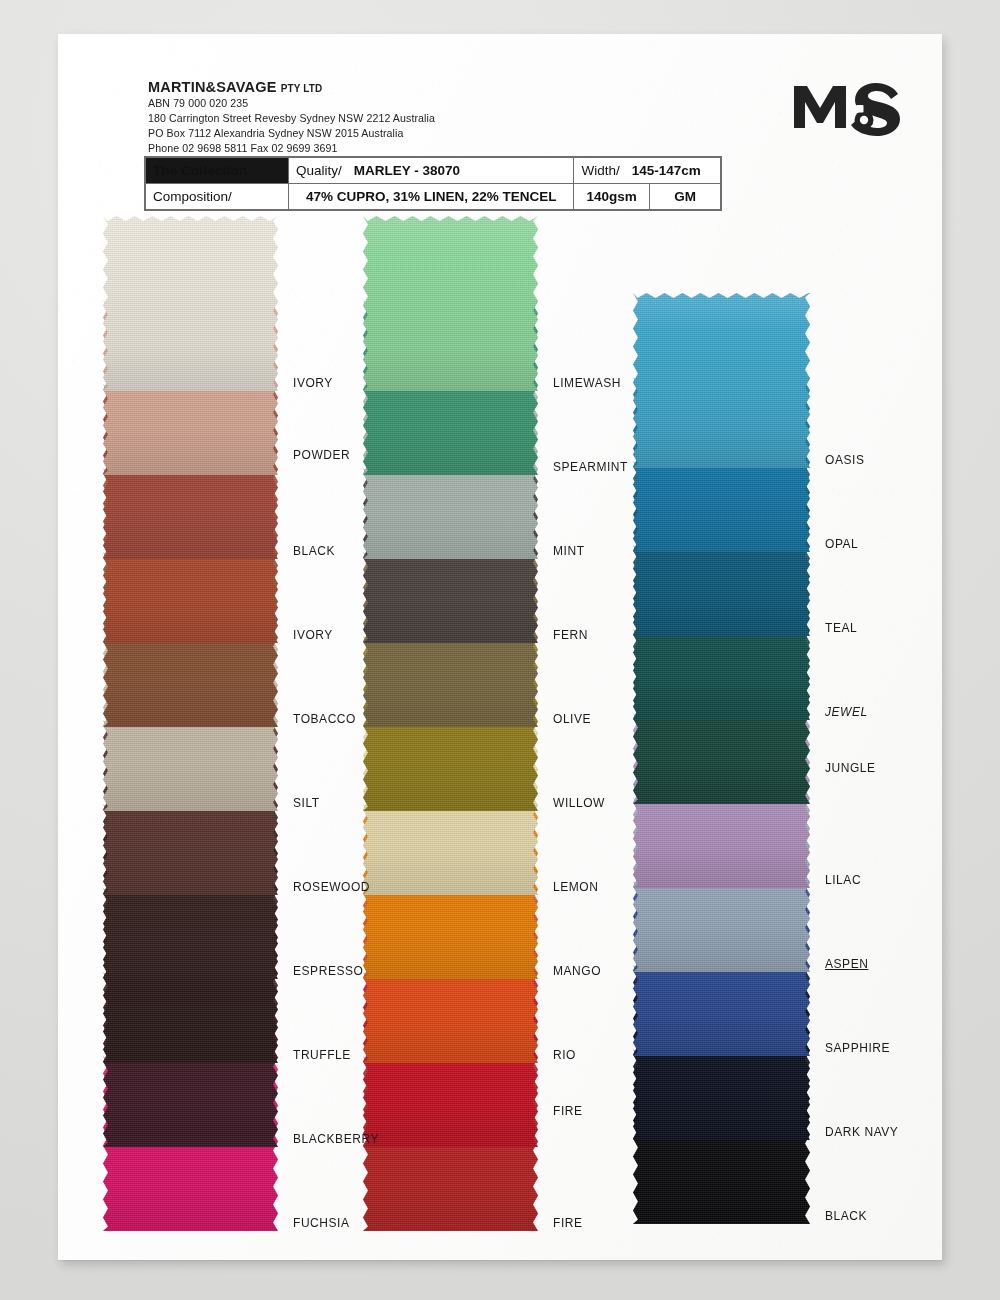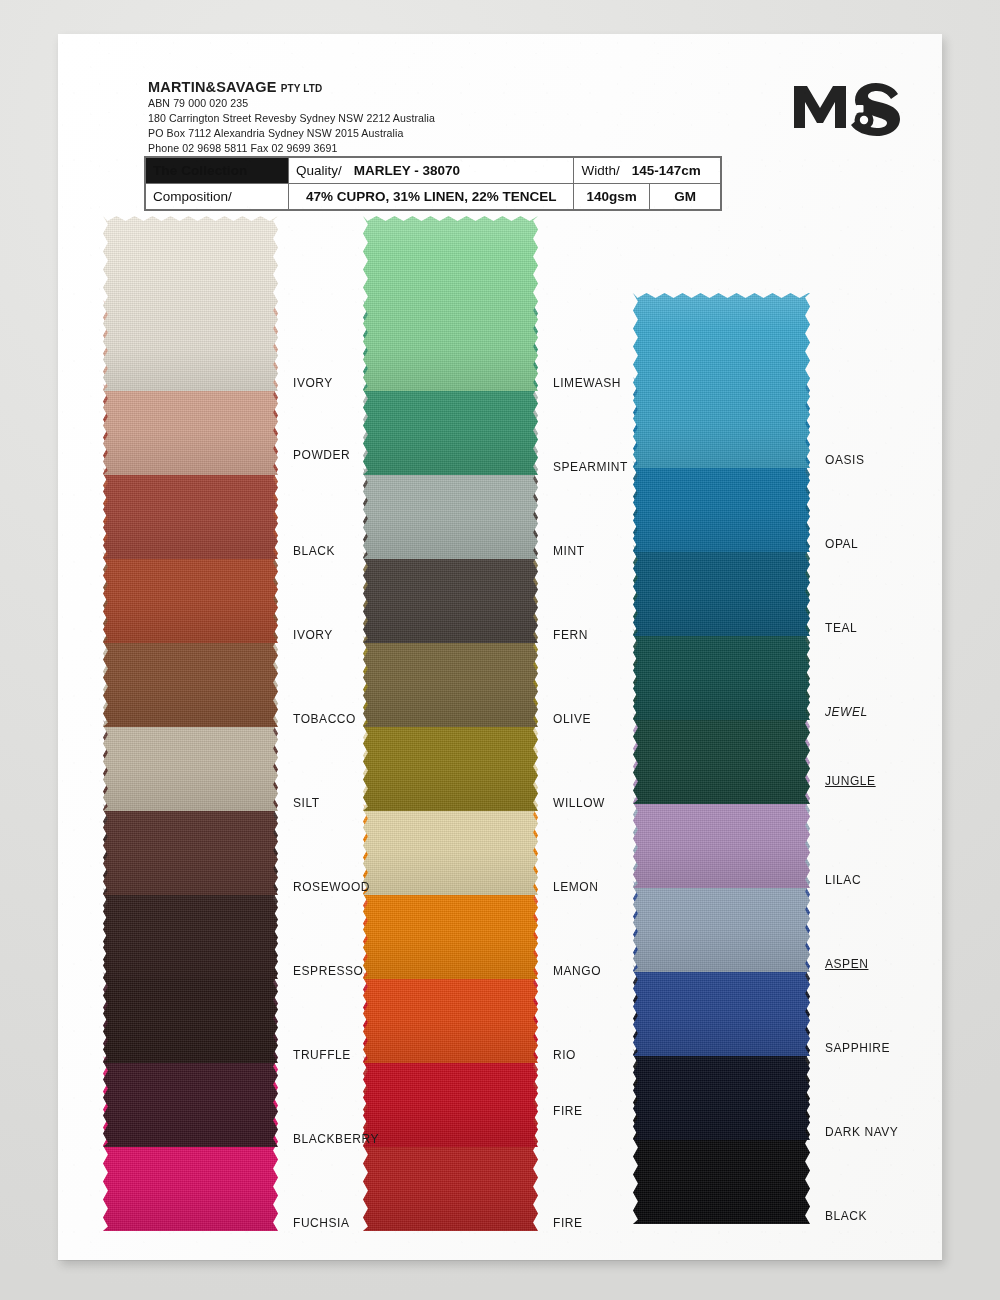--- a/index.html
+++ b/index.html
@@ -309,21 +309,21 @@
         <div class="label" style="left: 192px; top: 664px; z-index: 60; text-decoration: underline;">ASPEN</div>
         <div class="swatch" style="top: 420px; width: 177px; height: 175px; background: rgb(180, 148, 194); z-index: 5; clip-path: polygon(0px 0px, 4.5px 4.95px, 13.5px 0px, 22.5px 4.95px, 31.5px 0px, 40.5px 4.95px, 49.5px 0px, 58.5px 4.95px, 67.5px 0px, 76.5px 4.95px, 85.5px 0px, 94.5px 4.95px, 103.5px 0px, 112.5px 4.95px, 121.5px 0px, 130.5px 4.95px, 139.5px 0px, 148.5px 4.95px, 157.5px 0px, 166.5px 4.95px, 175.5px 0px, 177px 0px, 172.05px 4.5px, 177px 13.5px, 172.05px 22.5px, 177px 31.5px, 172.05px 40.5px, 177px 49.5px, 172.05px 58.5px, 177px 67.5px, 172.05px 76.5px, 177px 85.5px, 172.05px 94.5px, 177px 103.5px, 172.05px 112.5px, 177px 121.5px, 172.05px 130.5px, 177px 139.5px, 172.05px 148.5px, 177px 157.5px, 172.05px 166.5px, 177px 175px, 0px 175px, 4.95px 170.5px, 0px 161.5px, 4.95px 152.5px, 0px 143.5px, 4.95px 134.5px, 0px 125.5px, 4.95px 116.5px, 0px 107.5px, 4.95px 98.5px, 0px 89.5px, 4.95px 80.5px, 0px 71.5px, 4.95px 62.5px, 0px 53.5px, 4.95px 44.5px, 0px 35.5px, 4.95px 26.5px, 0px 17.5px, 4.95px 8.5px);">
           <div class="weave"></div>
           <div class="shade"></div>
         </div>
         <div class="label" style="left: 192px; top: 580px; z-index: 60;">LILAC</div>
         <div class="swatch" style="top: 336px; width: 177px; height: 175px; background: rgb(23, 71, 60); z-index: 6; clip-path: polygon(0px 0px, 4.5px 4.95px, 13.5px 0px, 22.5px 4.95px, 31.5px 0px, 40.5px 4.95px, 49.5px 0px, 58.5px 4.95px, 67.5px 0px, 76.5px 4.95px, 85.5px 0px, 94.5px 4.95px, 103.5px 0px, 112.5px 4.95px, 121.5px 0px, 130.5px 4.95px, 139.5px 0px, 148.5px 4.95px, 157.5px 0px, 166.5px 4.95px, 175.5px 0px, 177px 0px, 172.05px 4.5px, 177px 13.5px, 172.05px 22.5px, 177px 31.5px, 172.05px 40.5px, 177px 49.5px, 172.05px 58.5px, 177px 67.5px, 172.05px 76.5px, 177px 85.5px, 172.05px 94.5px, 177px 103.5px, 172.05px 112.5px, 177px 121.5px, 172.05px 130.5px, 177px 139.5px, 172.05px 148.5px, 177px 157.5px, 172.05px 166.5px, 177px 175px, 0px 175px, 4.95px 170.5px, 0px 161.5px, 4.95px 152.5px, 0px 143.5px, 4.95px 134.5px, 0px 125.5px, 4.95px 116.5px, 0px 107.5px, 4.95px 98.5px, 0px 89.5px, 4.95px 80.5px, 0px 71.5px, 4.95px 62.5px, 0px 53.5px, 4.95px 44.5px, 0px 35.5px, 4.95px 26.5px, 0px 17.5px, 4.95px 8.5px);">
           <div class="weave"></div>
           <div class="shade"></div>
         </div>
-        <div class="label" style="left: 192px; top: 481px; z-index: 60; text-decoration: underline;">JUNGLE</div>
+        <div class="label" style="left: 192px; top: 468px; z-index: 60;">JUNGLE</div>
         <div class="swatch" style="top: 252px; width: 177px; height: 175px; background: rgb(18, 82, 79); z-index: 7; clip-path: polygon(0px 0px, 4.5px 4.95px, 13.5px 0px, 22.5px 4.95px, 31.5px 0px, 40.5px 4.95px, 49.5px 0px, 58.5px 4.95px, 67.5px 0px, 76.5px 4.95px, 85.5px 0px, 94.5px 4.95px, 103.5px 0px, 112.5px 4.95px, 121.5px 0px, 130.5px 4.95px, 139.5px 0px, 148.5px 4.95px, 157.5px 0px, 166.5px 4.95px, 175.5px 0px, 177px 0px, 172.05px 4.5px, 177px 13.5px, 172.05px 22.5px, 177px 31.5px, 172.05px 40.5px, 177px 49.5px, 172.05px 58.5px, 177px 67.5px, 172.05px 76.5px, 177px 85.5px, 172.05px 94.5px, 177px 103.5px, 172.05px 112.5px, 177px 121.5px, 172.05px 130.5px, 177px 139.5px, 172.05px 148.5px, 177px 157.5px, 172.05px 166.5px, 177px 175px, 0px 175px, 4.95px 170.5px, 0px 161.5px, 4.95px 152.5px, 0px 143.5px, 4.95px 134.5px, 0px 125.5px, 4.95px 116.5px, 0px 107.5px, 4.95px 98.5px, 0px 89.5px, 4.95px 80.5px, 0px 71.5px, 4.95px 62.5px, 0px 53.5px, 4.95px 44.5px, 0px 35.5px, 4.95px 26.5px, 0px 17.5px, 4.95px 8.5px);">
           <div class="weave"></div>
           <div class="shade"></div>
         </div>
         <div class="label" style="left: 192px; top: 412px; z-index: 60; font-style: italic;">JEWEL</div>
         <div class="swatch" style="top: 168px; width: 177px; height: 175px; background: rgb(12, 93, 127); z-index: 8; clip-path: polygon(0px 0px, 4.5px 4.95px, 13.5px 0px, 22.5px 4.95px, 31.5px 0px, 40.5px 4.95px, 49.5px 0px, 58.5px 4.95px, 67.5px 0px, 76.5px 4.95px, 85.5px 0px, 94.5px 4.95px, 103.5px 0px, 112.5px 4.95px, 121.5px 0px, 130.5px 4.95px, 139.5px 0px, 148.5px 4.95px, 157.5px 0px, 166.5px 4.95px, 175.5px 0px, 177px 0px, 172.05px 4.5px, 177px 13.5px, 172.05px 22.5px, 177px 31.5px, 172.05px 40.5px, 177px 49.5px, 172.05px 58.5px, 177px 67.5px, 172.05px 76.5px, 177px 85.5px, 172.05px 94.5px, 177px 103.5px, 172.05px 112.5px, 177px 121.5px, 172.05px 130.5px, 177px 139.5px, 172.05px 148.5px, 177px 157.5px, 172.05px 166.5px, 177px 175px, 0px 175px, 4.95px 170.5px, 0px 161.5px, 4.95px 152.5px, 0px 143.5px, 4.95px 134.5px, 0px 125.5px, 4.95px 116.5px, 0px 107.5px, 4.95px 98.5px, 0px 89.5px, 4.95px 80.5px, 0px 71.5px, 4.95px 62.5px, 0px 53.5px, 4.95px 44.5px, 0px 35.5px, 4.95px 26.5px, 0px 17.5px, 4.95px 8.5px);">
           <div class="weave"></div>
           <div class="shade"></div>
         </div>
         <div class="label" style="left: 192px; top: 328px; z-index: 60;">TEAL</div>

